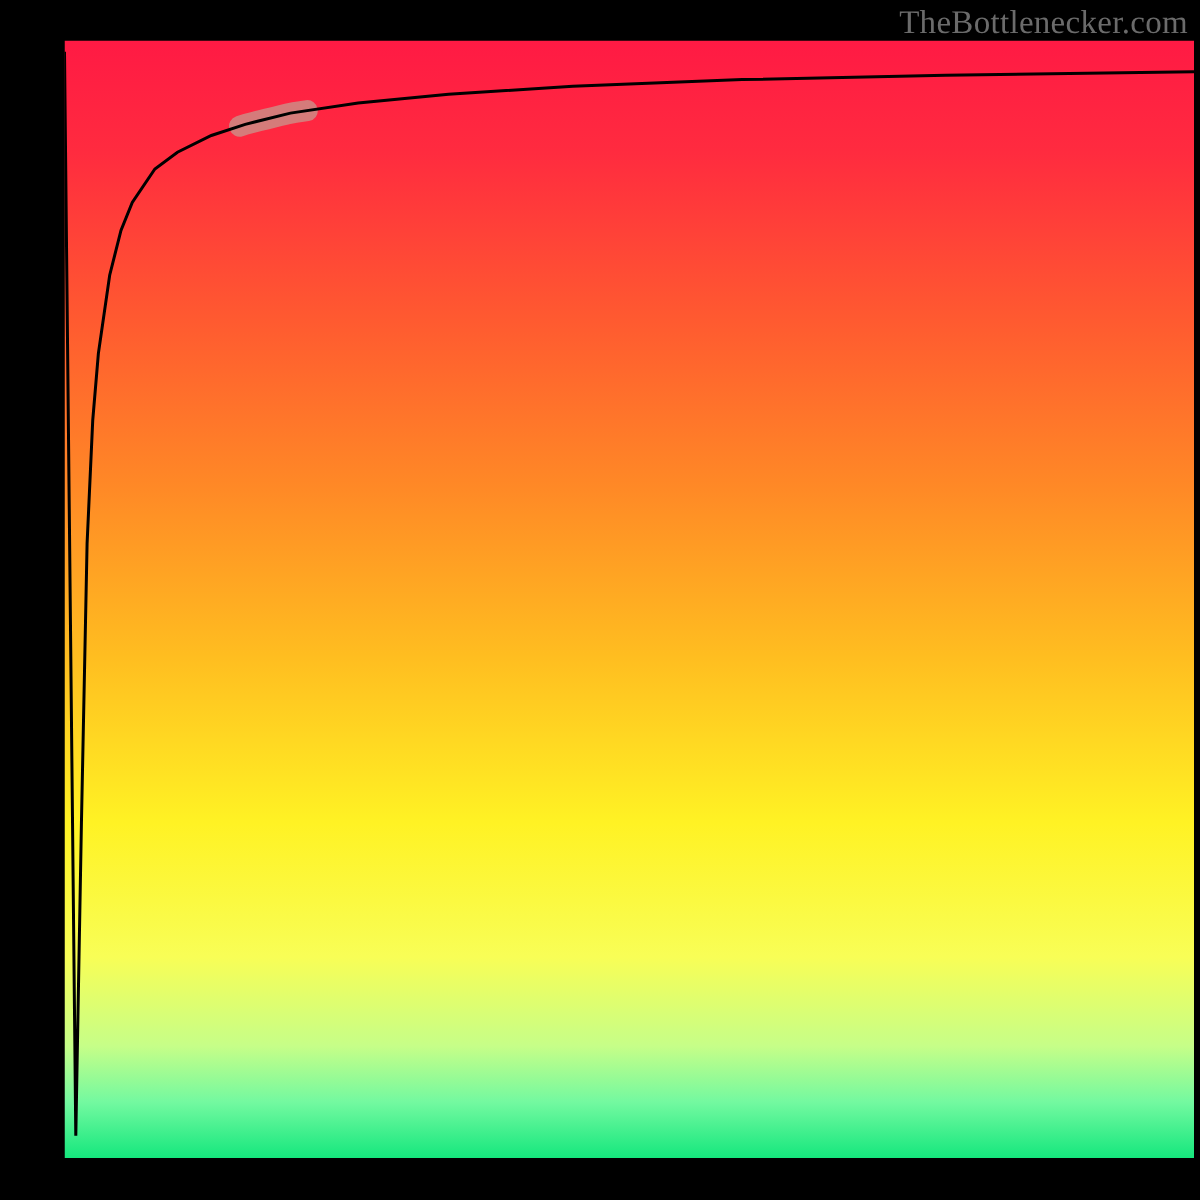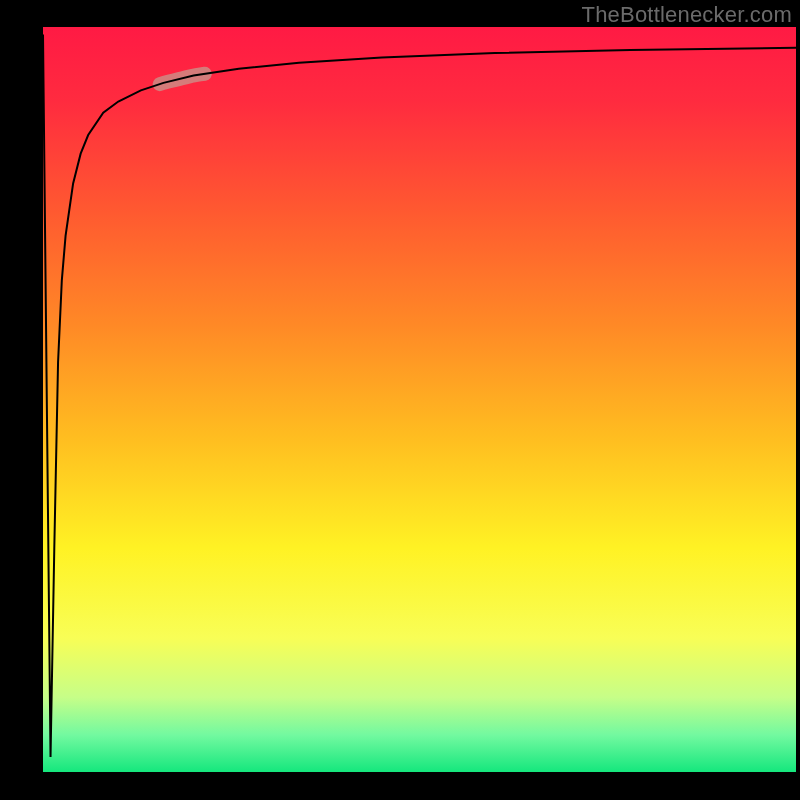--- a/index.html
+++ b/index.html
@@ -9,20 +9,21 @@
     height: 800px;
     overflow: hidden;
     background: #000;
     font-family: Arial, Helvetica, sans-serif;
   }
   .frame {
     position: relative;
     width: 800px;
     height: 700px;
     background: #000;
+    font-family: Liberation Serif, serif;
   }
   .attribution {
     position: absolute;
     top: 2px;
     right: 8px;
     color: #6b6b6b;
     font-size: 22px;
     letter-spacing: 0.2px;
     font-weight: 400;
     z-index: 10;

